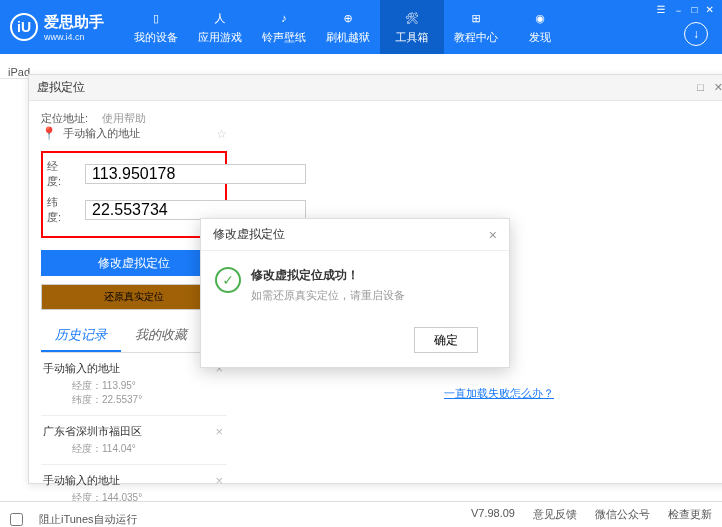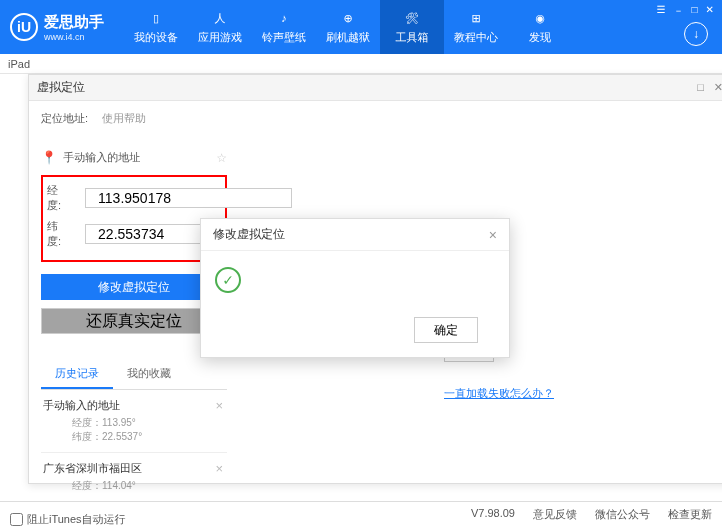--- a/index.html
+++ b/index.html
@@ -8,57 +8,57 @@
 .logo { display: flex; align-items: center; gap: 6px; margin-right: 20px; }
 .logo-icon { width: 28px; height: 28px; border: 2px solid #fff; border-radius: 50%; display: flex; align-items: center; justify-content: center; font-weight: bold; font-size: 14px; }
 .logo-text { font-size: 15px; font-weight: bold; }
 .logo-sub { font-size: 9px; opacity: 0.9; }
 .nav { display: flex; height: 100%; }
 .nav-item { width: 64px; display: flex; flex-direction: column; align-items: center; justify-content: center; gap: 3px; cursor: pointer; font-size: 11px; }
 .nav-item.active { background: #0d5fc9; }
 .nav-icon { width: 20px; height: 18px; display: flex; align-items: center; justify-content: center; }
 .header-right { position: absolute; right: 8px; top: 4px; display: flex; gap: 8px; font-size: 10px; }
 .circle-btn { position: absolute; right: 14px; top: 22px; width: 24px; height: 24px; border: 1.5px solid #fff; border-radius: 50%; display: flex; align-items: center; justify-content: center; }
-.device-bar { height: 20px; padding: 4px 8px; font-size: 11px; color: #555; border-bottom: 1px solid #e5e5e5; }
+.device-bar { height: 20px; padding: 12px 8px; font-size: 11px; color: #555; border-bottom: 1px solid #e5e5e5; }
 .panel { position: absolute; left: 28px; top: 74px; width: 704px; height: 410px; background: #fff; border: 1px solid #ddd; box-shadow: 0 2px 8px rgba(0,0,0,0.1); }
 .panel-header { height: 26px; background: #f5f5f5; display: flex; align-items: center; padding: 0 8px; justify-content: space-between; border-bottom: 1px solid #e5e5e5; }
 .panel-title { font-size: 12px; color: #333; }
 .panel-ctrls { display: flex; gap: 10px; color: #888; font-size: 11px; }
 .sidebar { width: 210px; padding: 10px 12px; float: left; }
-.addr-row { display: flex; align-items: center; margin-bottom: 24px; font-size: 11px; color: #555; gap: 14px; }
+.addr-row { display: flex; align-items: center; margin-bottom: 0; font-size: 11px; color: #555; gap: 14px; }
 .addr-input-row { display: flex; align-items: center; gap: 6px; margin-bottom: 10px; }
 .pin { color: #ff4444; font-size: 13px; }
 .coord-box { border: 2px solid #ff0000; padding: 6px 4px; margin-bottom: 12px; }
 .coord-row { display: flex; align-items: center; gap: 24px; margin-bottom: 6px; }
 .coord-row:last-child { margin-bottom: 5px; }
 .coord-label { font-size: 11px; color: #555; width: 32px; }
-.coord-input { flex: 1; height: 20px; border: 1px solid #ccc; padding: 0 12px; font-size: 14px; }
+.coord-input { flex: 1; height: 20px; border: 1px solid #ccc; padding: 0 6px; font-size: 16px; }
 .btn-primary { width: 100%; height: 26px; background: #1a7af8; color: #fff; border: none; font-size: 12px; cursor: pointer; margin-bottom: 8px; }
-.btn-secondary { width: 100%; height: 26px; background: #a3a3a3; border: 1px solid #ccc; font-size: 16px; cursor: pointer; margin-bottom: 26px; }
+.btn-secondary { width: 100%; height: 26px; background: #a16207; border: 1px solid #ccc; font-size: 10px; cursor: pointer; margin-bottom: 10px; }
 .tabs { display: flex; border-bottom: 1px solid #ddd; }
-.tab { padding: 6px 14px; font-size: 11px; color: #666; cursor: pointer; }
+.tab { padding: 6px 14px; font-size: 13px; color: #666; cursor: pointer; font-style: italic; }
 .tab.active { color: #1a7af8; border-bottom: 2px solid #1a7af8; }
 .history-item { padding: 8px 2px; border-bottom: 1px solid #eee; position: relative; }
 .history-title { font-size: 11px; color: #333; margin-bottom: 3px; }
 .history-coord { font-size: 10px; color: #999; line-height: 1.4; margin-left: 29px; }
 .history-close { position: absolute; right: 4px; top: 8px; color: #bbb; cursor: pointer; font-size: 13px; }
 .modal { position: absolute; left: 200px; top: 218px; width: 310px; background: #fff; border: 1px solid #ddd; box-shadow: 0 4px 16px rgba(0,0,0,0.2); z-index: 10; }
 .modal-header { height: 32px; display: flex; align-items: center; justify-content: space-between; padding: 0 12px; border-bottom: 1px solid #eee; }
 .modal-title { font-size: 12px; color: #333; }
 .modal-close { color: #999; cursor: pointer; font-size: 14px; }
 .modal-body { padding: 16px 14px; display: flex; gap: 10px; align-items: flex-start; }
 .success-icon { width: 26px; height: 26px; border: 2px solid #4caf50; border-radius: 50%; display: flex; align-items: center; justify-content: center; color: #4caf50; font-size: 14px; flex-shrink: 0; }
 .modal-msg { font-size: 12px; color: #333; font-weight: bold; margin-bottom: 4px; }
 .modal-sub { font-size: 11px; color: #999; }
 .modal-footer { padding: 8px 31px 14px; text-align: right; }
 .btn-ok { width: 64px; height: 26px; background: #fff; border: 1px solid #ccc; font-size: 12px; cursor: pointer; }
 .retry-btn { position: absolute; left: 444px; top: 340px; width: 50px; height: 22px; border: 1px solid #ccc; background: #fff; font-size: 11px; cursor: pointer; }
 .help-link { position: absolute; left: 444px; top: 386px; font-size: 11px; color: #1a7af8; text-decoration: underline; cursor: pointer; }
 .footer { position: absolute; bottom: 0; left: 0; right: 0; height: 26px; border-top: 1px solid #ddd; display: flex; align-items: center; padding: 0 10px; font-size: 11px; color: #555; justify-content: space-between; background: #fff; }
-.footer-left { display: flex; gap: 4px; margin-top: 9px; }
+.footer-left { display: flex; gap: 16px; margin-top: 9px; }
 .footer-right { display: flex; gap: 18px; }
 .star { color: #ccc; margin-left: auto; }
 </style>
 </head>
 <body>
 
 <div class="header">
   <div class="logo">
     <div class="logo-icon">iU</div>
     <div>
@@ -161,20 +161,24 @@
   </div>
 </div>
 
 <div class="modal">
   <div class="modal-header">
     <span class="modal-title">修改虚拟定位</span>
     <span class="modal-close">×</span>
   </div>
   <div class="modal-body">
     <div class="success-icon">✓</div>
+    <div>
+      <div class="modal-msg">修改虚拟定位成功！</div>
+      <div class="modal-sub">如需还原真实定位，请重启设备</div>
+    </div>
   </div>
   <div class="modal-footer">
     <button class="btn-ok">确定</button>
   </div>
 </div>
 
 <button class="retry-btn">重试</button>
 <a class="help-link">一直加载失败怎么办？</a>
 
 <div class="footer">

